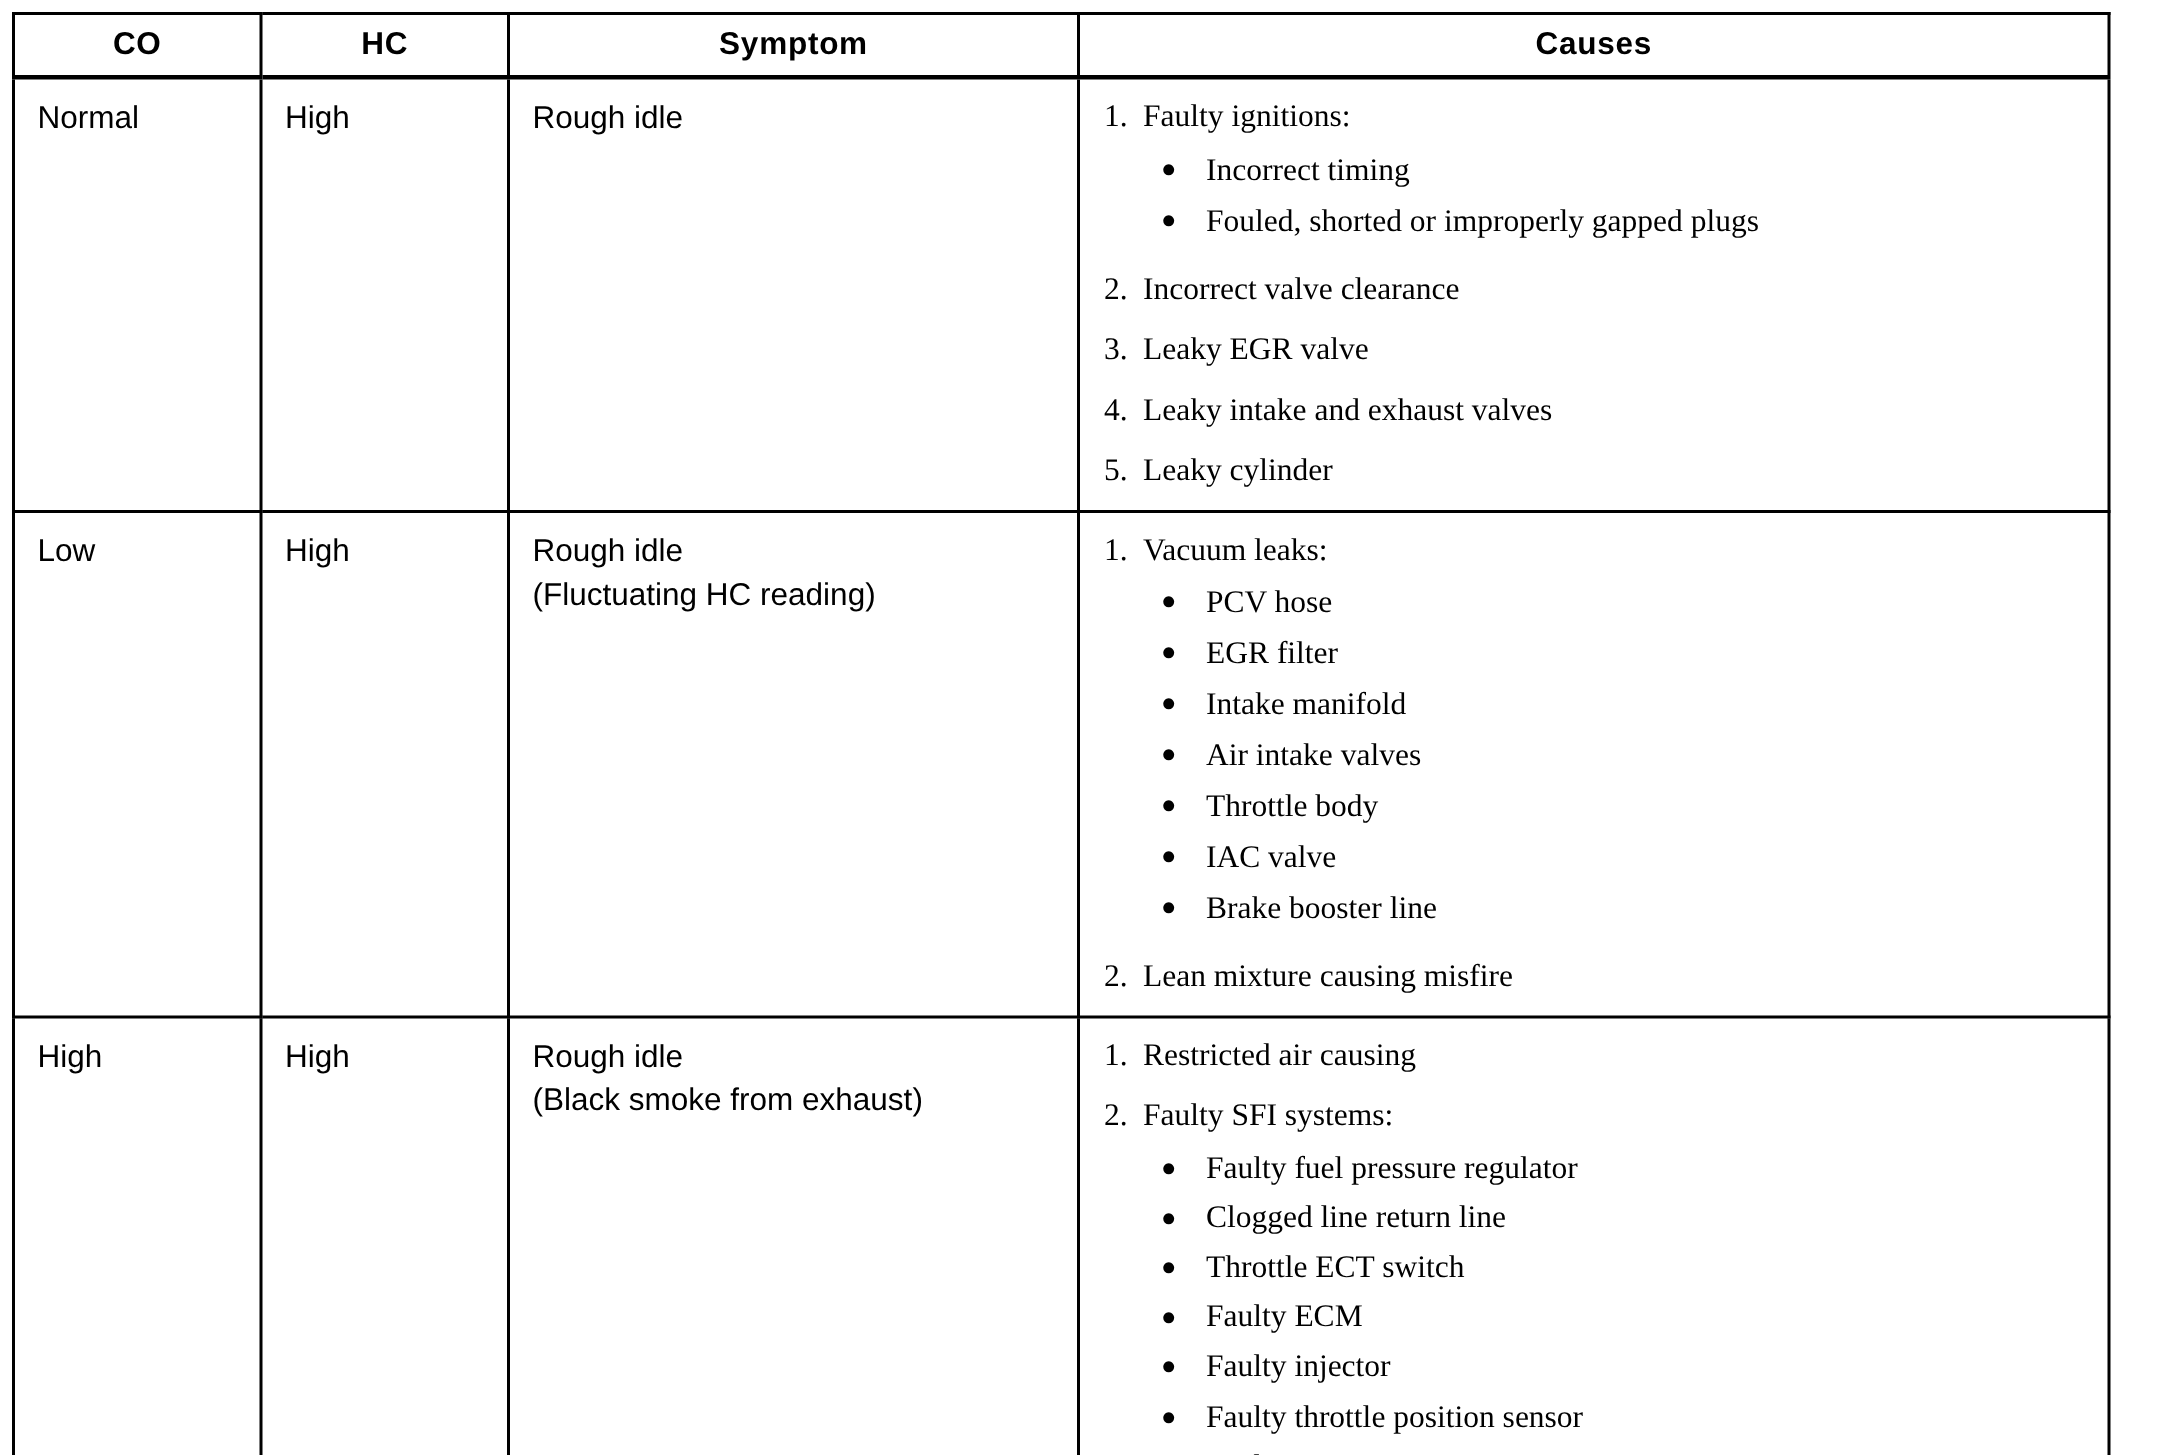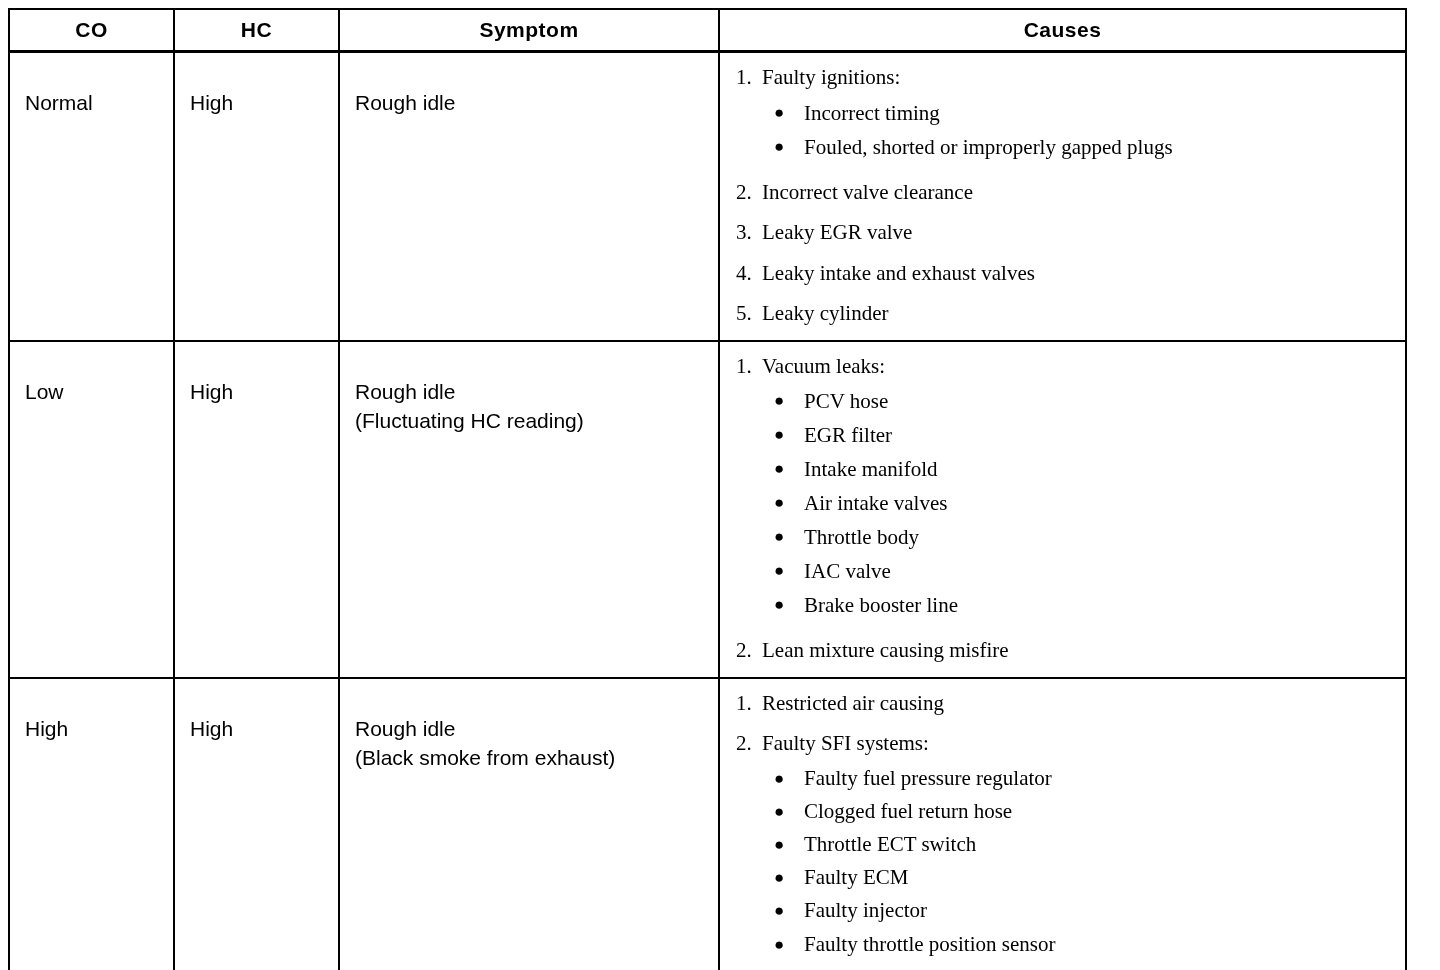--- a/index.html
+++ b/index.html
@@ -55,21 +55,20 @@
     vertical-align: middle;
     letter-spacing: 0.5px;
     border-bottom-width: 3px;
   }
 
   
   .cell-pad {
     padding: 12px 0 12px 15px;
     font-size: 21px;
     line-height: 1.38;
-    margin-top: 24px;
   }
 
   .plain-line {
     display: block;
     white-space: nowrap;
   }
 
   
   .causes-pad {
     padding: 13px 0 14px 16px;
@@ -250,21 +249,21 @@
         <td>
           <div class="causes-pad">
             <ol class="causes-list">
               <li>
                 <span class="num-line"><span class="num">1.</span><span>Restricted air causing</span></span>
               </li>
               <li>
                 <span class="num-line"><span class="num">2.</span><span>Faulty SFI systems:</span></span>
                 <ul class="sub-list">
                   <li><span class="bullet">●</span><span>Faulty fuel pressure regulator</span></li>
-                  <li><span class="bullet">●</span><span>Clogged fuel return hose</span></li>
+                  <li><span class="bullet">●</span><span>Clogged line return line</span></li>
                   <li><span class="bullet">●</span><span>Throttle ECT switch</span></li>
                   <li><span class="bullet">●</span><span>Faulty ECM</span></li>
                   <li><span class="bullet">●</span><span>Faulty injector</span></li>
                   <li><span class="bullet">●</span><span>Faulty throttle position sensor</span></li>
                   <li><span class="bullet">●</span><span>Faulty MAF meter</span></li>
                 </ul>
               </li>
             </ol>
           </div>
         </td>

